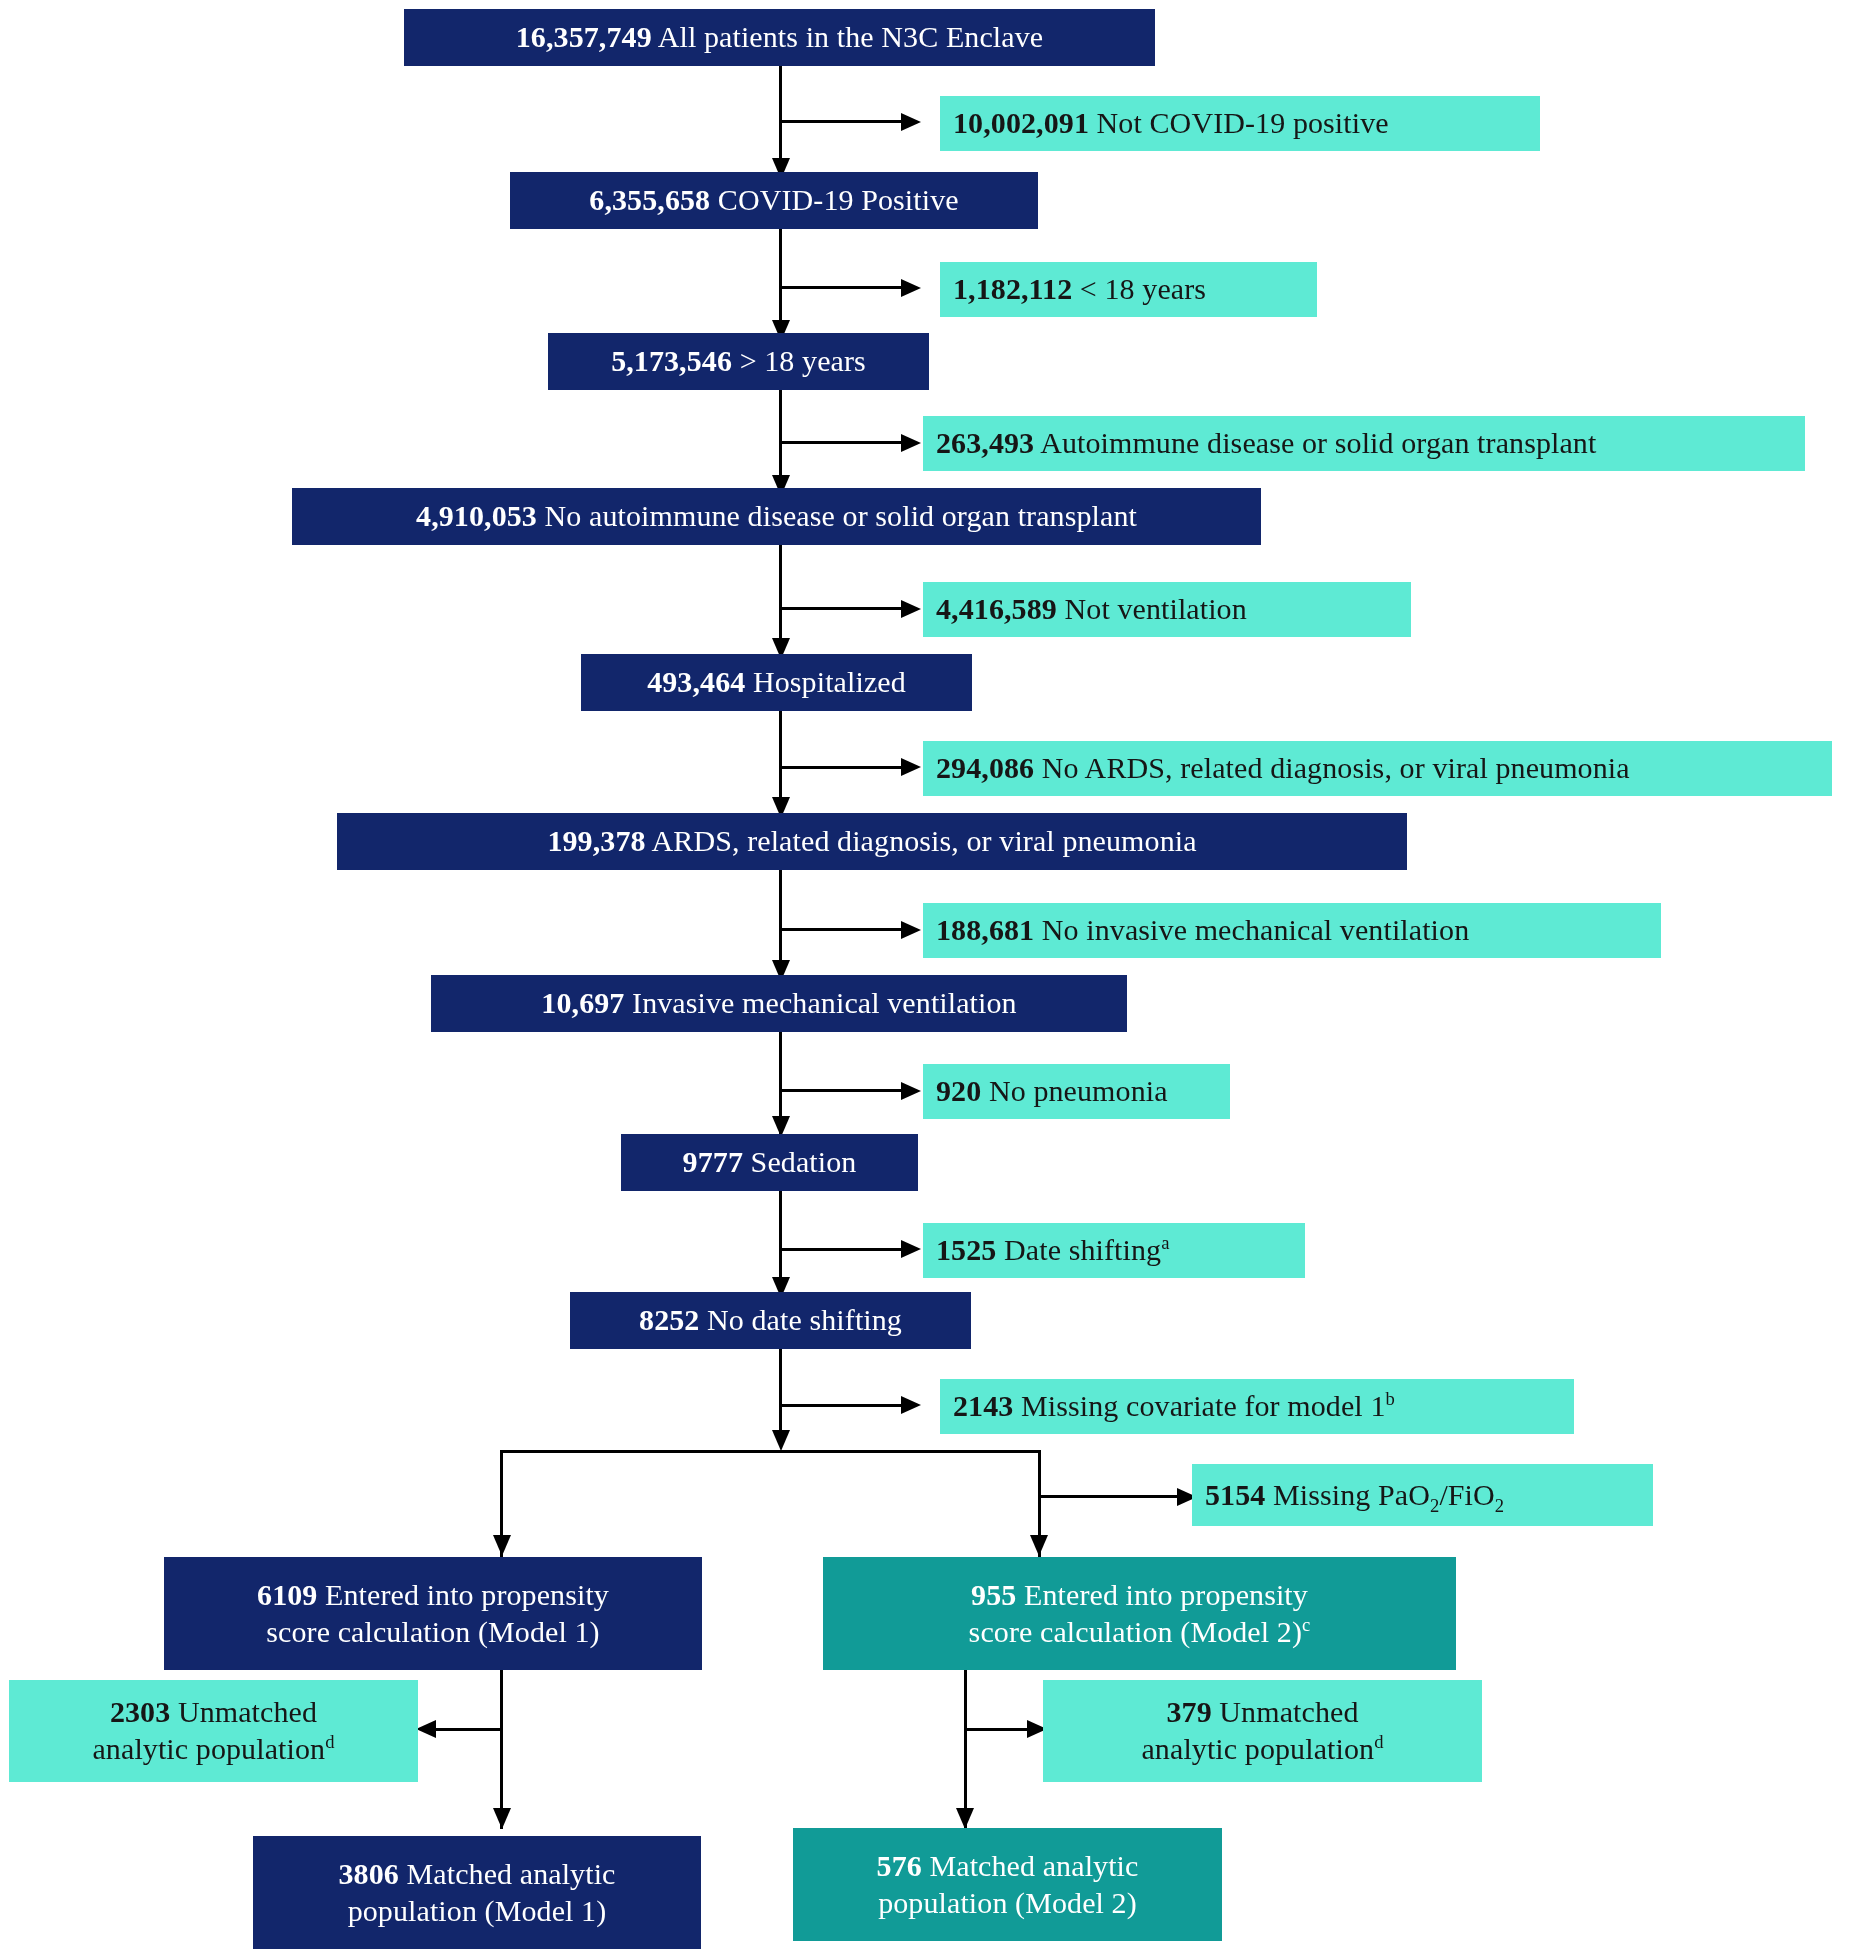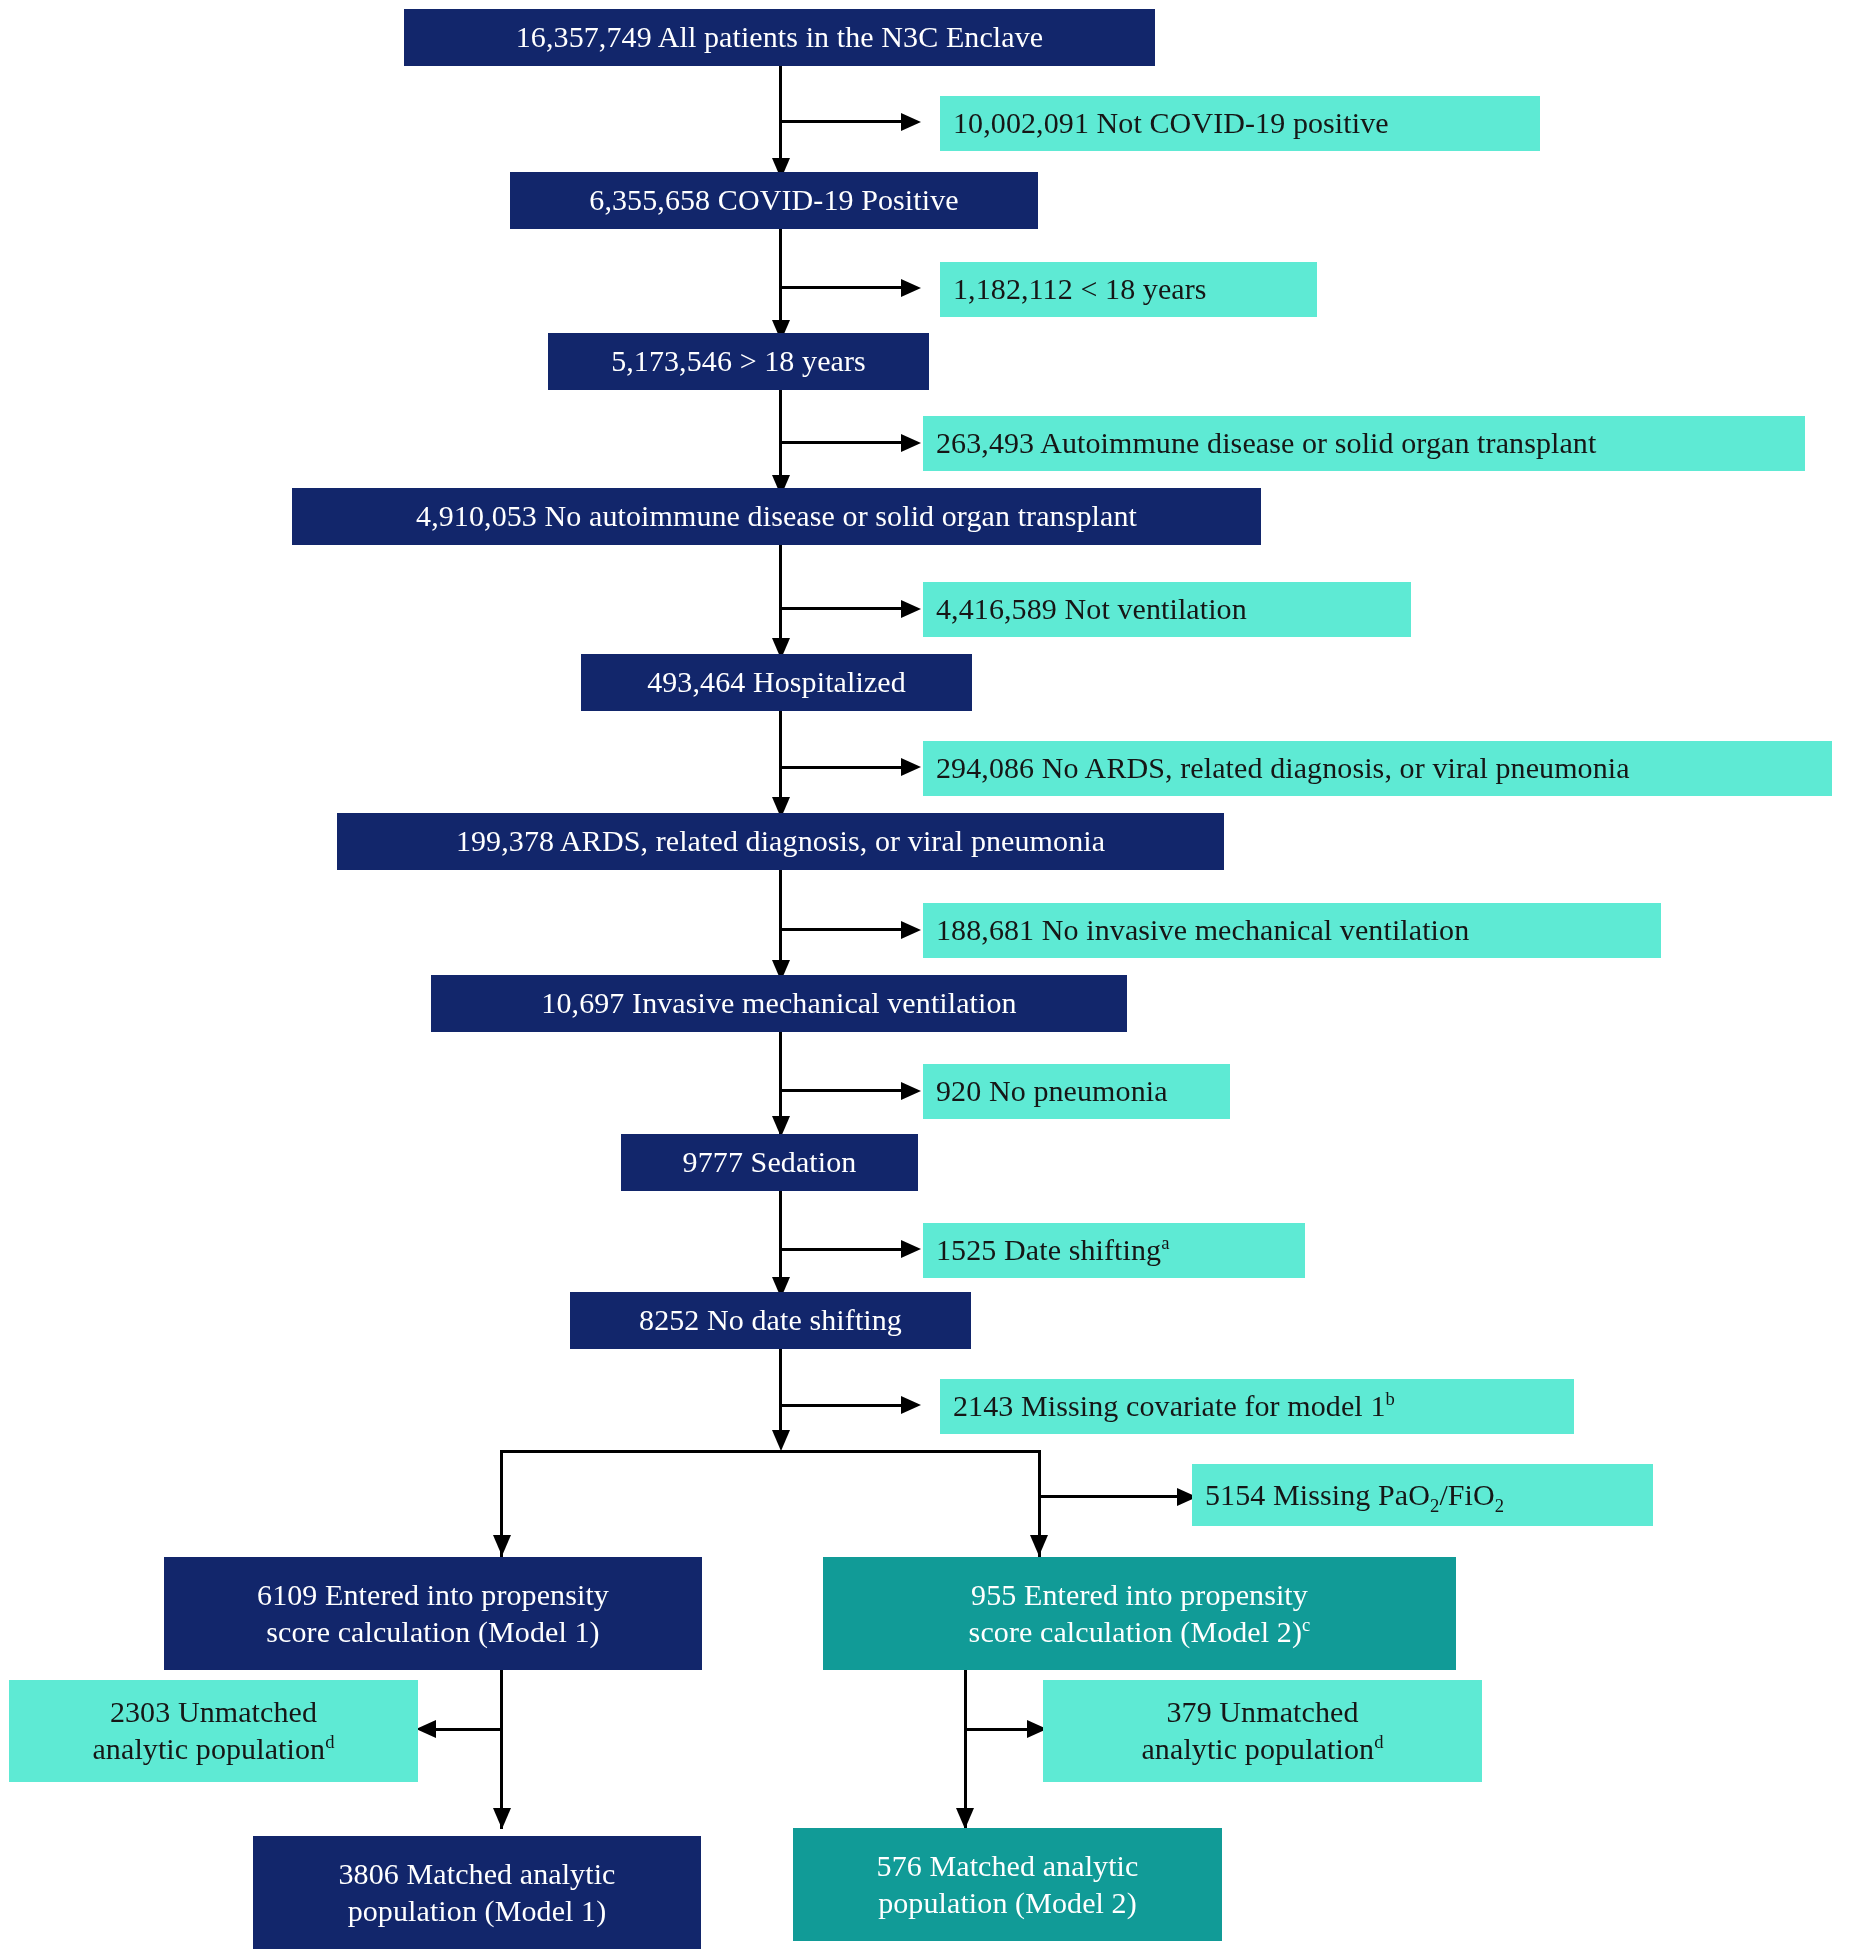--- a/index.html
+++ b/index.html
@@ -36,21 +36,21 @@
   }
   .grey {
     background: #5eead4;
     color: #161616;
   }
   .pad {
     padding: 5px 13px;
   }
   .ctr { justify-content: center; text-align: center; }
   .lft { justify-content: flex-start; text-align: left; }
-  b.num { font-weight: normal; }
+  b.num { font-weight: bold; }
   sup { font-size: 0.62em; vertical-align: super; line-height: 0; }
   sub { font-size: 0.62em; vertical-align: sub; line-height: 0; }
 
   
   .vline {
     position: absolute;
     width: 2.5px;
     background: #000000;
   }
   .hline {
@@ -164,21 +164,21 @@
   </div>
 
   <div class="box navy pad ctr" style="left:292px; top:488px; width:969px; height:57px;">
     <span><b class="num">4,910,053</b> <span>No autoimmune disease or solid organ transplant</span></span>
   </div>
 
   <div class="box navy pad ctr" style="left:581px; top:654px; width:391px; height:57px;">
     <span><b class="num">493,464</b> <span>Hospitalized</span></span>
   </div>
 
-  <div class="box navy pad ctr" style="left:337px; top:813px; width:887px; height:57px;">
+  <div class="box navy pad ctr" style="left:337px; top:813px; width:1070px; height:57px;">
     <span><b class="num">199,378</b> <span>ARDS, related diagnosis, or viral pneumonia</span></span>
   </div>
 
   <div class="box navy pad ctr" style="left:431px; top:975px; width:696px; height:57px;">
     <span><b class="num">10,697</b> <span>Invasive mechanical ventilation</span></span>
   </div>
 
   <div class="box navy pad ctr" style="left:621px; top:1134px; width:297px; height:57px;">
     <span><b class="num">9777</b> <span>Sedation</span></span>
   </div>

